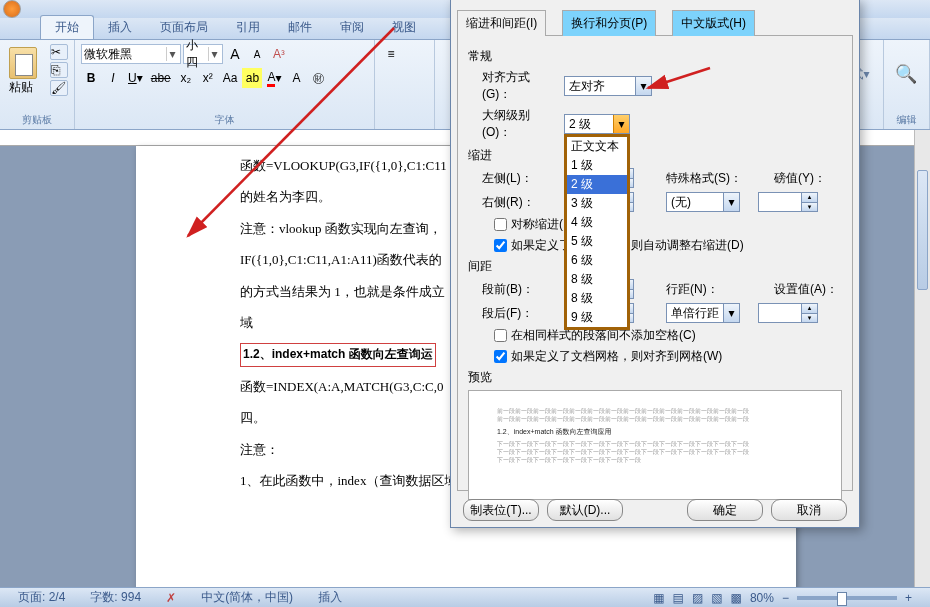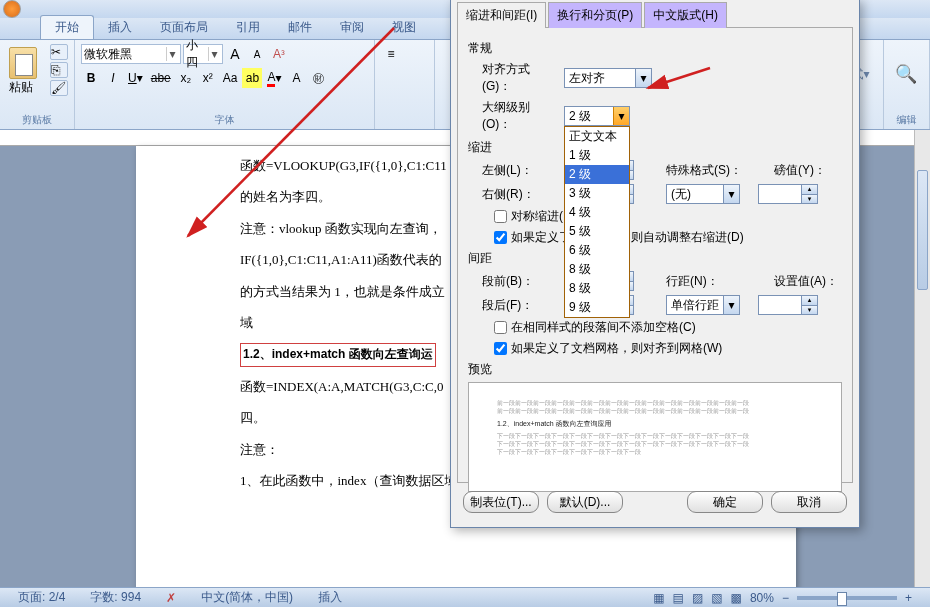--- a/index.html
+++ b/index.html
@@ -32,41 +32,41 @@
 .selbox{border:1px solid #d04040;padding:0 2px;display:inline-block}
 .arrow-svg{position:absolute;top:18px;left:154px;width:260px;height:230px;pointer-events:none;z-index:50}
 .vscroll{position:absolute;right:0;top:130px;bottom:20px;width:16px;background:#e8e8e8;border-left:1px solid #bbb}
 .vscroll .thumb{position:absolute;top:40px;left:2px;right:2px;height:120px;background:linear-gradient(#dce7f5,#b8cce5);border:1px solid #8ba5c8;border-radius:2px}
 .statusbar{position:absolute;bottom:0;left:0;right:0;height:20px;background:linear-gradient(#dce7f5,#b8cce5);display:flex;align-items:center;padding:0 18px;color:#3b5a8b;gap:25px;border-top:1px solid #8ba5c8}
 .statusbar .right{margin-left:auto;display:flex;align-items:center;gap:8px}
 .zoom-slider{width:100px;height:4px;background:#8ba5c8;position:relative}
 .zoom-slider::after{content:"";position:absolute;left:40px;top:-4px;width:8px;height:12px;background:#fff;border:1px solid #6a85aa}
 
 .dialog{position:absolute;top:-2px;left:450px;width:410px;height:530px;background:#f0f0f0;border:1px solid #6a85aa;box-shadow:3px 3px 10px rgba(0,0,0,.3);z-index:100}
-.dlg-tabs{display:flex;padding:2px 6px 0;gap:2px}
-.dlg-tab{padding:4px 8px;border:1px solid #aaa;background:#c4b5fd;border-bottom:none;position:relative;top:1px}
+.dlg-tabs{display:flex;padding:10px 6px 0;gap:16px}
+.dlg-tab{padding:4px 8px;border:1px solid #aaa;background:#7dd3fc;border-bottom:none;position:relative;top:1px}
 .dlg-tab.active{background:#f0f0f0;z-index:2}
 .dlg-body{border:1px solid #aaa;margin:0 6px;padding:8px 10px;background:#f0f0f0;height:456px}
 .dlg-row{display:flex;align-items:center;margin:4px 0;gap:6px}
 .dlg-section{margin:4px 0 2px;color:#000}
 .ind{padding-left:14px}
 .ind2{padding-left:26px}
 .lbl{width:76px}
 .sel{height:20px;border:1px solid #7a92b5;background:#fff;display:flex;align-items:center;position:relative}
 .sel .val{flex:1;padding:0 4px}
 .sel .btn{width:16px;height:18px;background:linear-gradient(#eef4fb,#c4d7ef);border-left:1px solid #7a92b5;display:flex;align-items:center;justify-content:center}
 .sel.hl .btn{background:linear-gradient(#ffcf6a,#ffa726);border-color:#d08000}
 .spin{width:70px;height:20px;border:1px solid #7a92b5;background:#fff;display:flex}
 .spin .v{flex:1;padding:0 4px;display:flex;align-items:center}
 .spin .ud{width:16px;display:flex;flex-direction:column}
 .spin .ud div{flex:1;background:linear-gradient(#eef4fb,#c4d7ef);border-left:1px solid #7a92b5;font-size:7px;text-align:center;line-height:8px}
 .spin .ud div:first-child{border-bottom:1px solid #7a92b5}
 .chk{display:flex;align-items:center;gap:4px}
 .chk input{width:13px;height:13px}
-.dropdown-list{position:absolute;top:19px;left:-1px;width:calc(100% + 2px);background:#fff;border:1px solid #a16207;z-index:200}
+.dropdown-list{position:absolute;top:19px;left:-1px;width:calc(100% + 2px);background:#fff;border:3px solid #a16207;z-index:200}
 .dropdown-list div{padding:1px 4px}
 .dropdown-list div.sel-item{background:#3a70d8;color:#fff}
 .preview{height:110px;border:1px solid #aaa;background:#fff;margin-top:4px;padding:16px 28px;font-size:6px;color:#999;line-height:1.4}
 .preview .pb{color:#222;font-size:7px;margin:3px 0}
 .dlg-buttons{display:flex;justify-content:flex-end;gap:8px;padding:8px 12px}
 .dlg-buttons.split{justify-content:space-between}
 .btn-group{display:flex;gap:8px}
 .wbtn{min-width:76px;height:22px;border:1px solid #888;background:linear-gradient(#fff,#e0e0e0);border-radius:9px;cursor:pointer}
 .big-arrow{position:absolute;z-index:150;pointer-events:none}
 </style>

